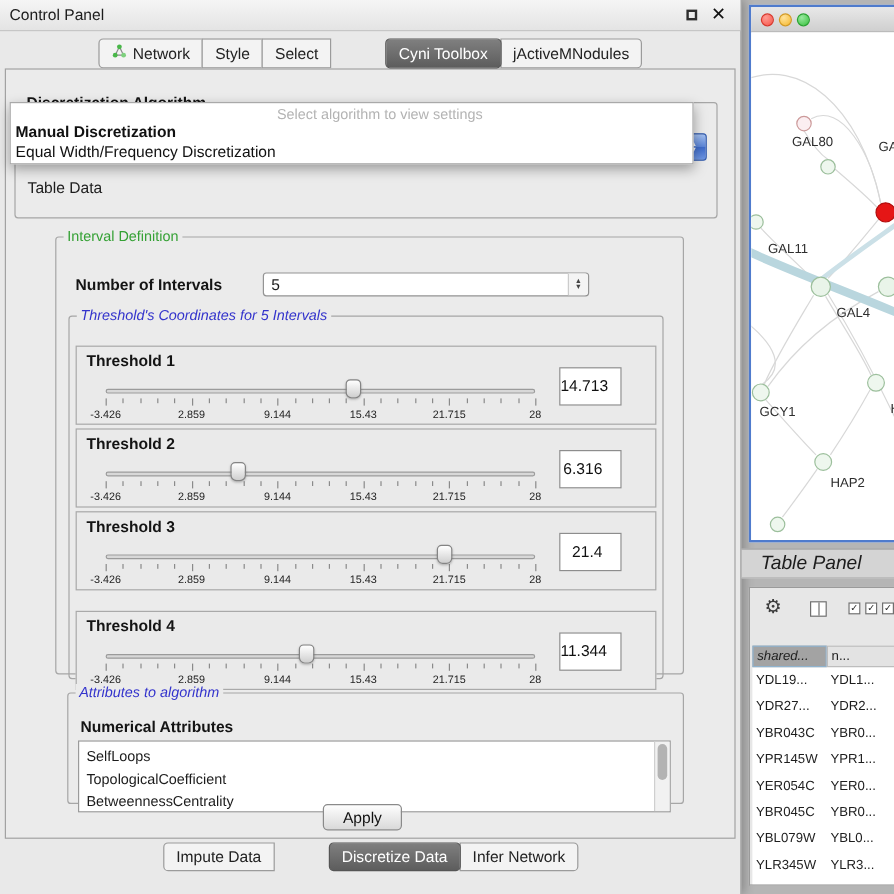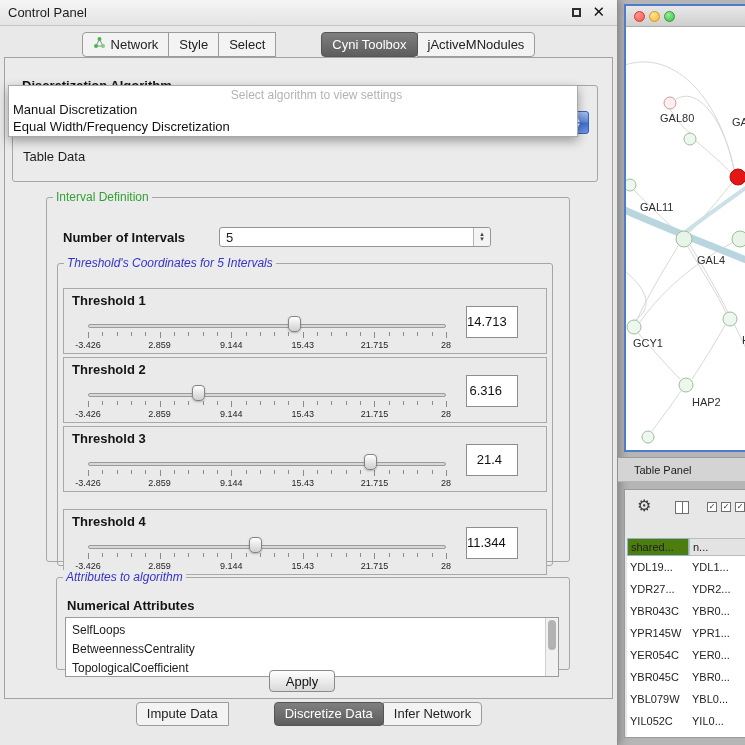--- a/index.html
+++ b/index.html
@@ -62,21 +62,21 @@
     color:#444; font-size:7px; line-height:5px; font-family:"DejaVu Sans",sans-serif; background:#f4f4f4; border-radius:0 3px 3px 0; }
   .combo .combo-stepper::before { content:"\25B4"; }
   .combo .combo-stepper::after { content:"\25BE"; }
   .combo-tabledata { left:6px; top:74px; right:6px; height:21px; }
 
   
   .dropdown { position:absolute; left:3px; top:27px; width:570px; height:52px; background:#fff;
     border:1px solid #a9a9a9; box-shadow:0 4px 10px rgba(0,0,0,.35); z-index:40; }
   .dd-placeholder { height:15px; padding-top:2px; text-align:center; font-size:12px; color:#b3b3b3;padding-left:47px; }
   .dd-item { height:17px; line-height:17px; padding-left:4px; font-size:13px; color:#111; }
-  .dd-item.bold { font-weight:normal; }
+  .dd-item.bold { font-weight:bold; }
 
   
   .interval-fieldset { left:41px; top:132px; width:524px; height:372px; }
   .intervals-label { position:absolute; left:16px; top:26px; }
   .combo-intervals { left:172px; top:23px; width:272px; height:20px; }
   .thresholds-fieldset { left:10px; top:52px; width:496px; height:310px; }
   .thr-container { position:absolute; left:5px; top:18px; right:5px; }
   .thr { position:relative; height:66px; margin-bottom:3px; border:1px solid #a9a9a9; background:#eaeaea; }
   .thr:last-child { margin-top:17px; }
   .thr-label { position:absolute; left:8px; top:4px; font-weight:bold; font-size:13px; color:#141414; }
@@ -118,21 +118,21 @@
   .light { position:absolute; top:5px; width:11px; height:11px; border-radius:50%; }
   .light.red    { left:8px;  background:radial-gradient(circle at 35% 30%, #ff9a92, #f6554a); border:1px solid #d8382e; }
   .light.yellow { left:23px; background:radial-gradient(circle at 35% 30%, #ffe29a, #f5b82e); border:1px solid #d49a23; }
   .light.green  { left:38px; background:radial-gradient(circle at 35% 30%, #9ae8a0, #37c23d); border:1px solid #2aa332; }
   .net-canvas { position:absolute; left:0; top:21px; right:0; bottom:0; background:#fff; overflow:hidden; }
   .netlabel { font-size:11px; fill:#2e2e2e; font-family:"Liberation Sans","DejaVu Sans",sans-serif; }
 
   
   .tablepanel-strip { position:absolute; left:618px; top:457px; width:127px; height:25px;
     background:#d4d4d4; border-top:1px solid #9c9c9c; border-bottom:1px solid #b7b7b7; }
-  .tablepanel-strip span { display:block; padding-left:16px; line-height:24px; font-size:11px; color:#1c1c1c; }
+  .tablepanel-strip span { display:block; padding-left:16px; line-height:24px; font-size:16px; color:#1c1c1c;font-style:italic; }
 
   .table-window { position:absolute; left:624px; top:489px; width:121px; height:249px;
     background:#e7e7e7; border:1px solid #9a9a9a; border-right:none; overflow:hidden; }
   .table-toolbar { position:absolute; left:0; top:0; right:0; height:44px; }
   .gear-icon { position:absolute; left:12px; top:6px; font-size:16px; color:#3c3c3c;
     font-family:"DejaVu Sans",sans-serif; }
   .gear-icon::after { content:"\2699"; }
   .columns-icon { position:absolute; left:50px; top:11px; width:14px; height:13px;
     background:#fff; border:1px solid #6f6f6f; }
   .columns-icon::after { content:""; position:absolute; left:6px; top:0; bottom:0; width:1px; background:#6f6f6f; }
@@ -142,21 +142,21 @@
   .cb-1 { left:82px; } .cb-2 { left:96px; } .cb-3 { left:110px; }
 
   .data-table { position:absolute; left:2px; top:48px; width:119px; bottom:0; background:#fff; }
   .trow { display:flex; height:22px; }
   .trow.thead { height:18px; }
   .tcell { font-size:11px; color:#1e1e1e; padding-left:3px; line-height:22px;
     white-space:nowrap; overflow:hidden; }
   .tcell:nth-child(1) { width:62px; }
   .tcell:nth-child(2) { flex:1; }
   .th { line-height:16px; background:#e3e3e3; border:1px solid #bdbdbd; }
-  .th.selcol { background:#4d7c0f; border-color:#8fb2cd; }
+  .th.selcol { background:#a3a3a3; border-color:#8fb2cd;font-style:italic; }
 </style>
 </head>
 <body>
 
 <div class="stage">
 
   <div class="control-panel">
     <div class="titlebar">
       <span class="title">Control Panel</span>
       <span class="winbtn-restore"></span>
@@ -396,22 +396,22 @@
             </div>
         </fieldset>
       </fieldset>
 
       <fieldset class="attrs-fieldset">
         <legend class="legend-blue">Attributes to algorithm</legend>
         <div class="bold-label attrs-sub">Numerical Attributes</div>
         <div class="listbox">
           <div class="list-items" id="attr-list">
               <div class="list-item">SelfLoops</div>
+              <div class="list-item">TopologicalCoefficient</div>
               <div class="list-item">BetweennessCentrality</div>
-              <div class="list-item">TopologicalCoefficient</div>
             </div>
           <div class="vscroll">
             <div class="vthumb"></div>
           </div>
         </div>
       </fieldset>
 
       <button class="apply-btn">Apply</button>
     </div>
 
@@ -506,19 +506,23 @@
         </div>
         <div class="trow">
           <div class="tcell">YBR045C</div>
           <div class="tcell">YBR0...</div>
         </div>
         <div class="trow">
           <div class="tcell">YBL079W</div>
           <div class="tcell">YBL0...</div>
         </div>
         <div class="trow">
+          <div class="tcell">YLR345W</div>
+          <div class="tcell">YLR3...</div>
+        </div>
+        <div class="trow">
           <div class="tcell">YIL052C</div>
           <div class="tcell">YIL0...</div>
         </div>
       </div>
   </div>
 
 </div>
 
 </body></html>

